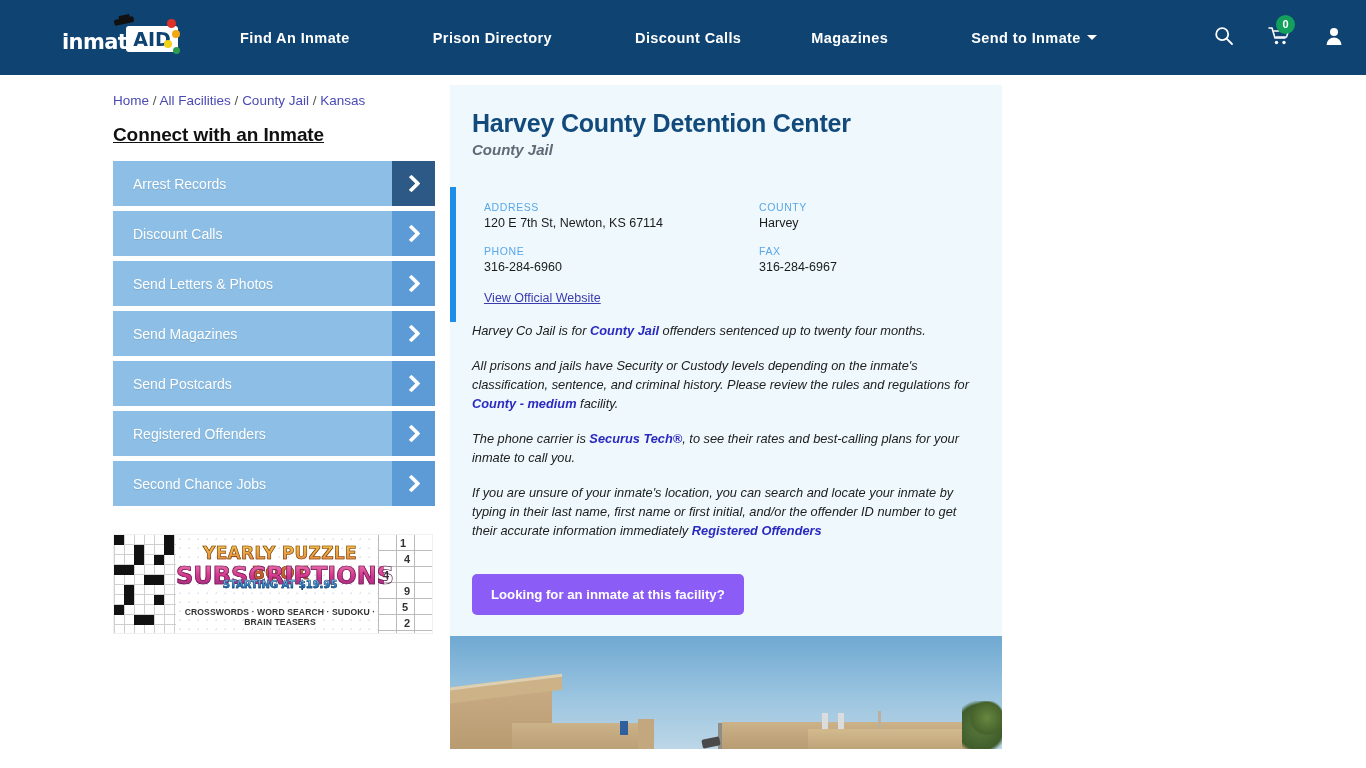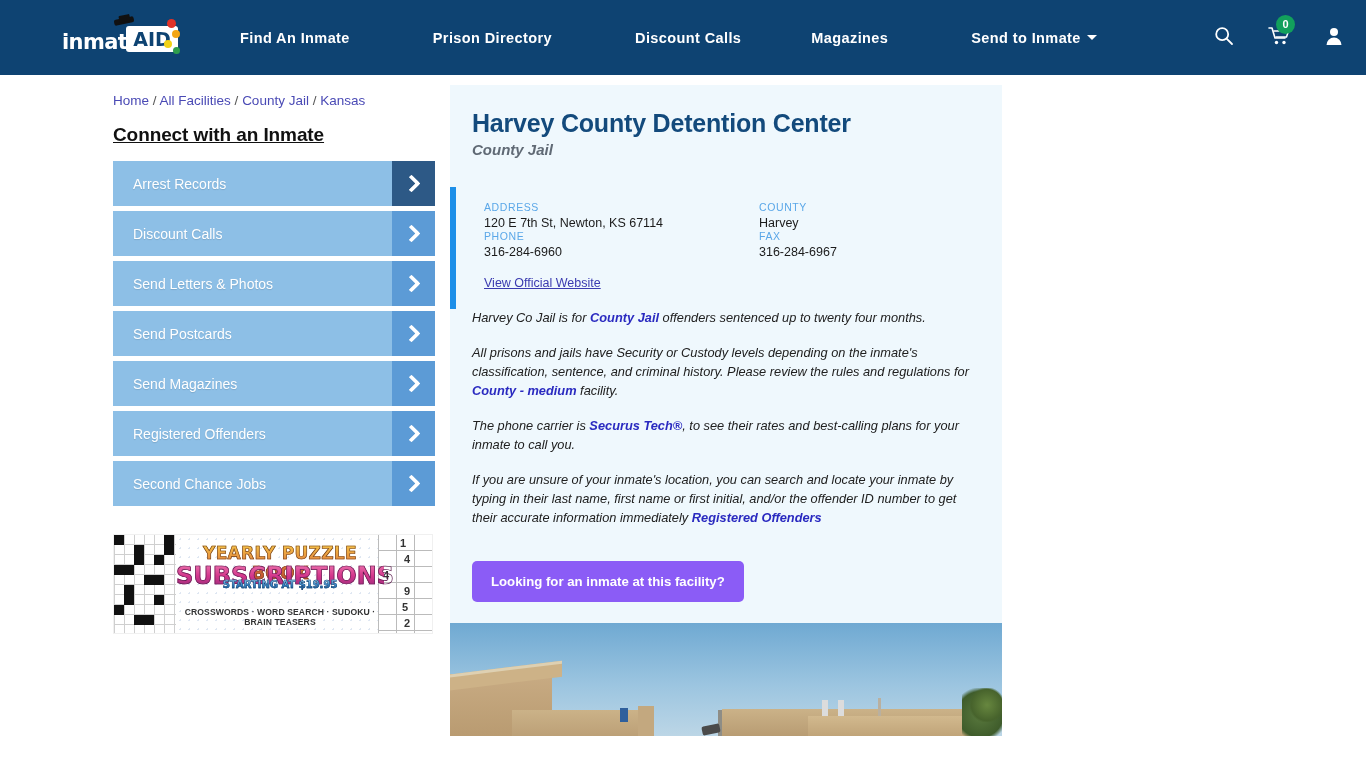--- a/index.html
+++ b/index.html
@@ -259,20 +259,21 @@
 
   .info-wrap {
     margin: 29px 0 0 0;
     border-left: 6px solid #1d8fe8;
     padding: 14px 0 16px 28px;
     min-height: 122px;
   }
   .info-grid {
     display: grid;
     grid-template-columns: 275px 1fr;
+    row-gap: 15px;
   }
   .info-lbl {
     font-size: 10.5px;
     color: #5aa7e8;
     letter-spacing: 0.6px;
     margin-bottom: 3px;
   }
   .info-val { font-size: 12.5px; color: #1b1b1b; }
   .official {
     display: inline-block;
@@ -434,27 +435,27 @@
           <i class="chev"></i>
         </span>
     </div>
     <div class="side-item">
       <span class="side-label">Send Letters &amp; Photos</span>
       <span class="side-arrow">
           <i class="chev"></i>
         </span>
     </div>
     <div class="side-item">
+      <span class="side-label">Send Magazines</span>
+      <span class="side-arrow">
+          <i class="chev"></i>
+        </span>
+    </div>
+    <div class="side-item">
       <span class="side-label">Send Postcards</span>
-      <span class="side-arrow">
-          <i class="chev"></i>
-        </span>
-    </div>
-    <div class="side-item">
-      <span class="side-label">Send Magazines</span>
       <span class="side-arrow">
           <i class="chev"></i>
         </span>
     </div>
     <div class="side-item">
       <span class="side-label">Registered Offenders</span>
       <span class="side-arrow">
           <i class="chev"></i>
         </span>
     </div>

